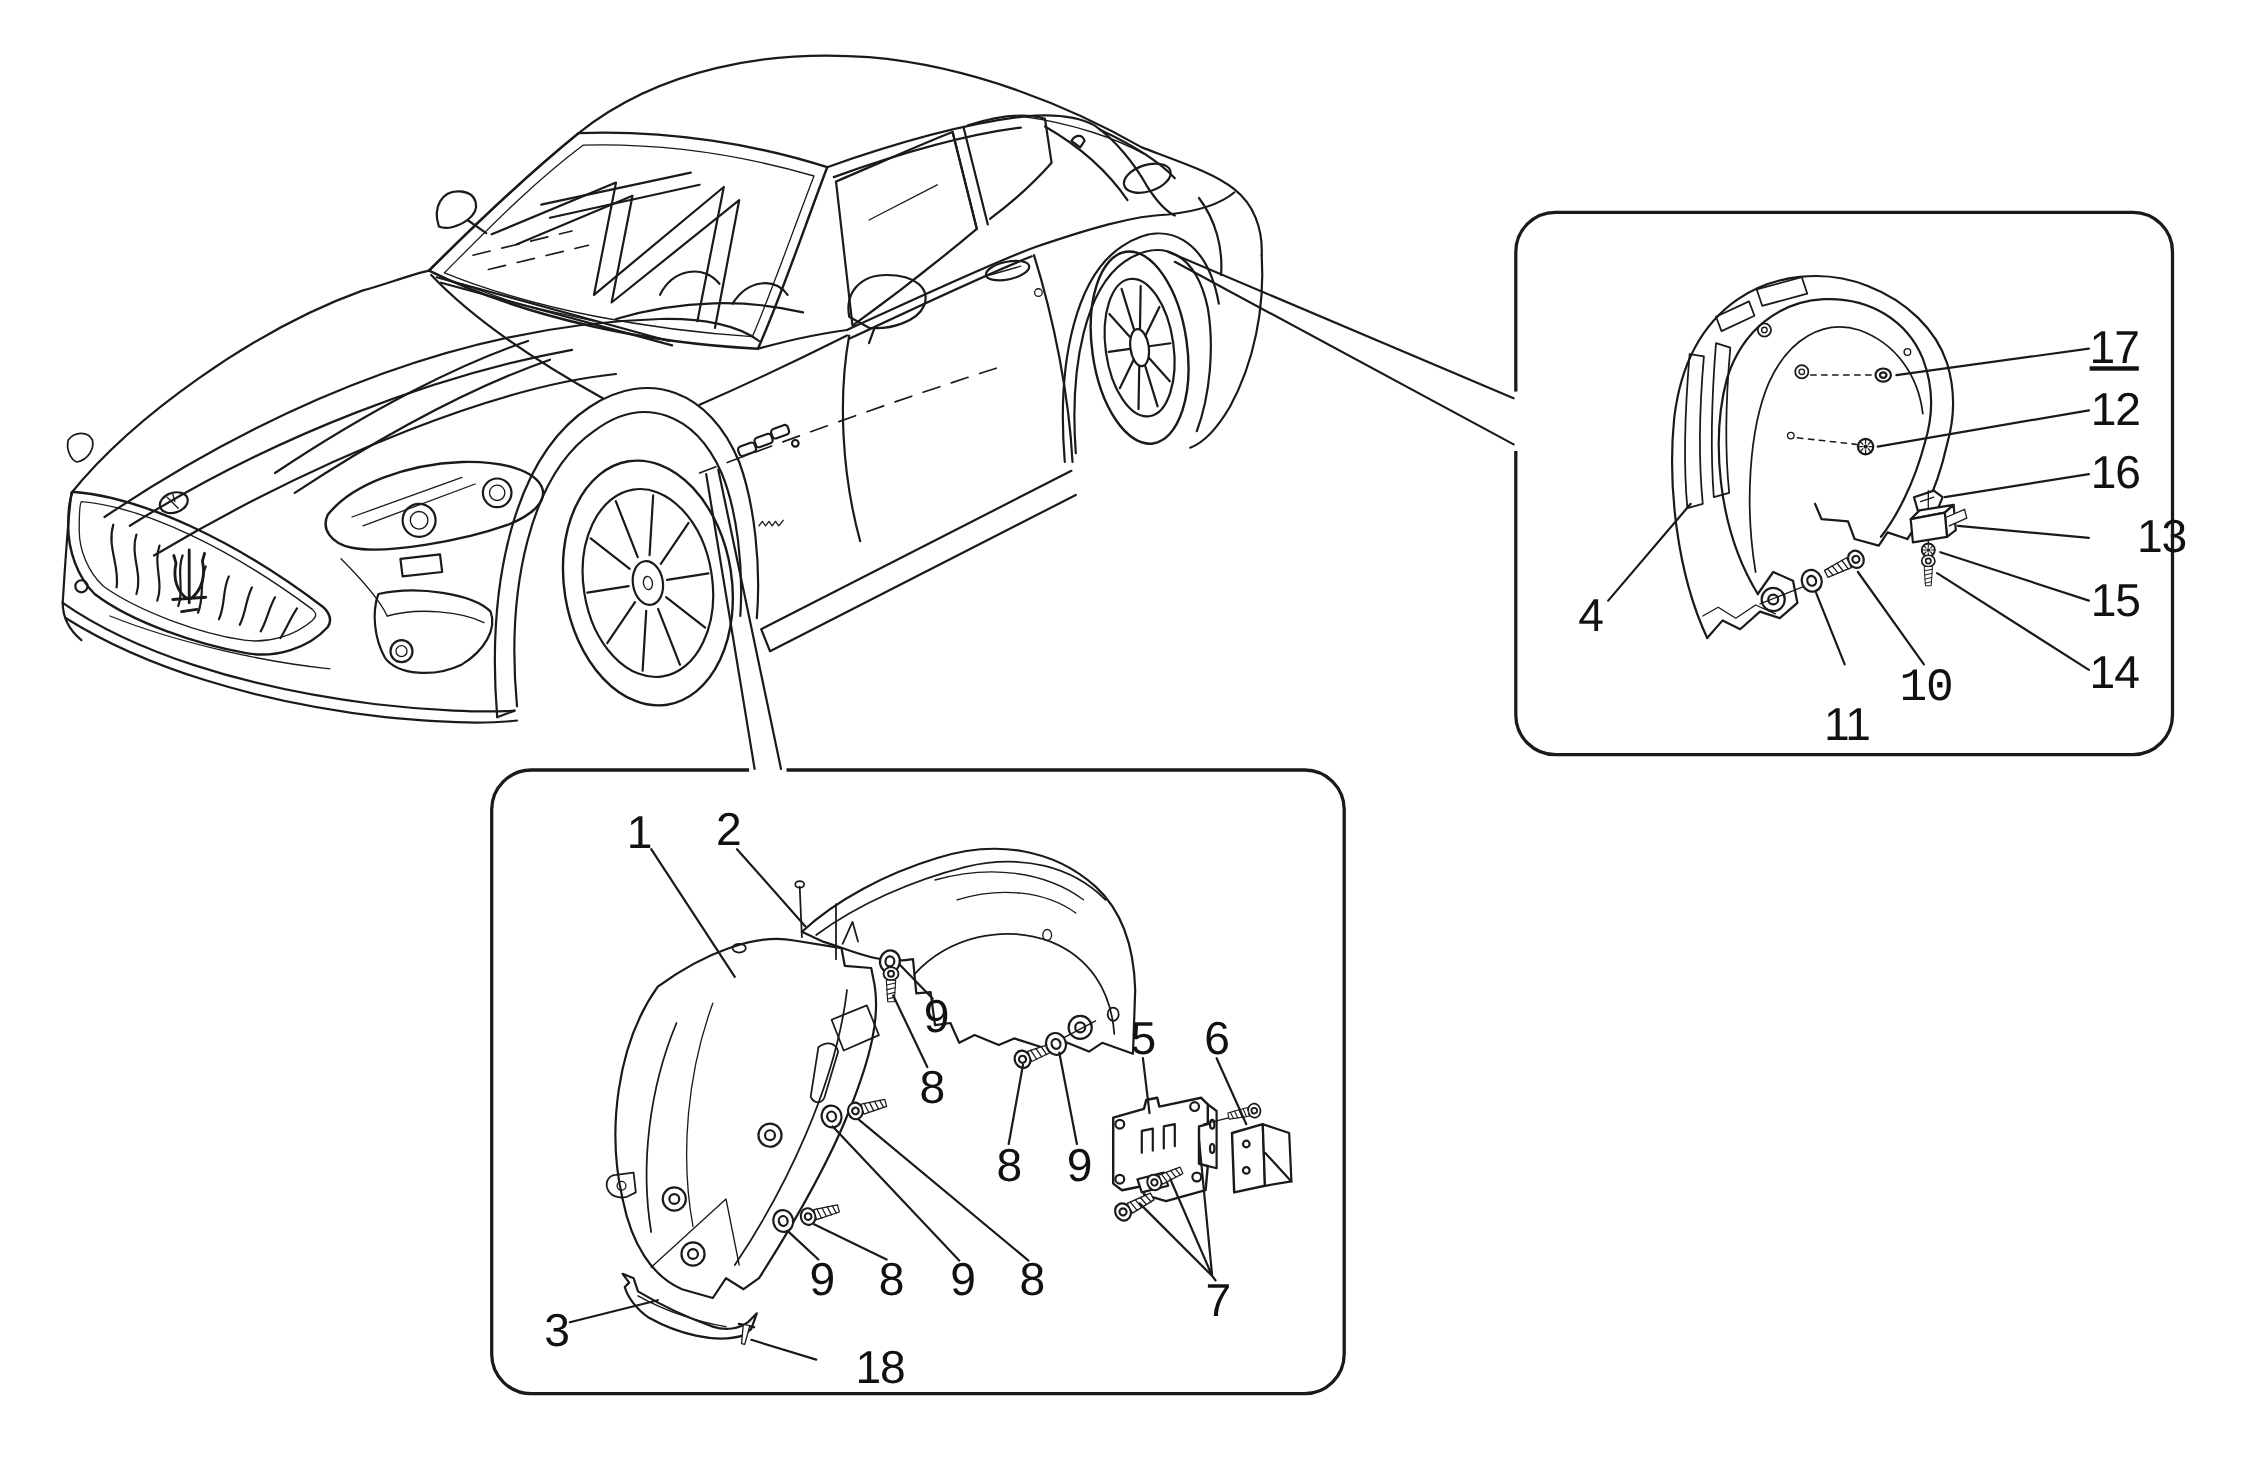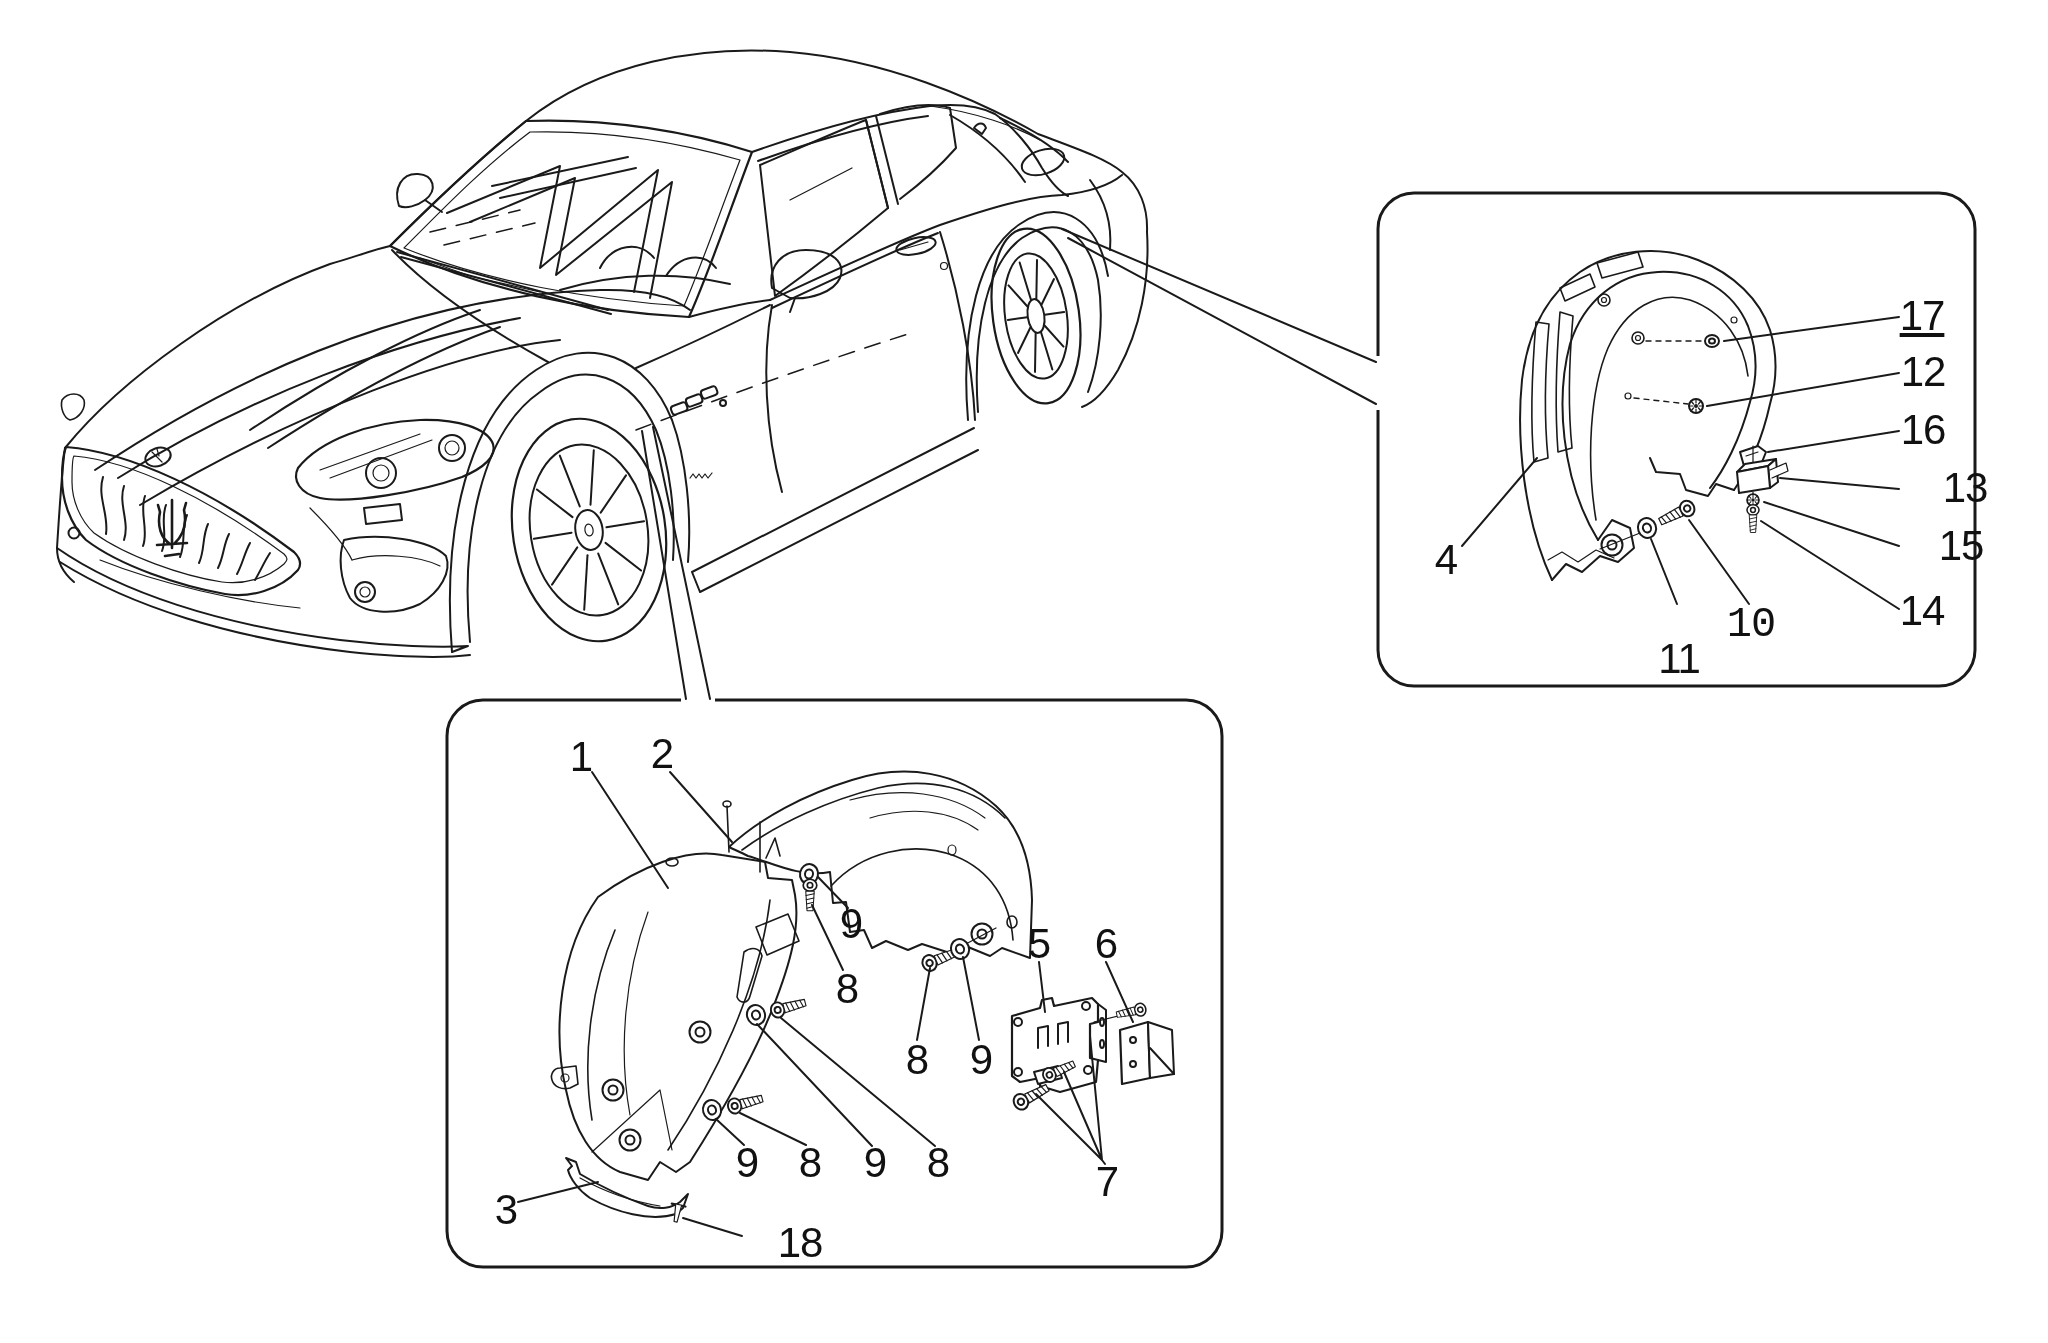--- a/index.html
+++ b/index.html
@@ -437,18 +437,18 @@
       <span class="callout" style="left: 875px; top: 1163px;">9</span>
       <span class="callout" style="left: 938px; top: 1163px;">8</span>
       <span class="callout" style="left: 506px; top: 1210px;">3</span>
       <span class="callout" style="left: 760px; top: 1243px; margin-left: 40px;">18</span>
       <span class="callout" style="left: 1107px; top: 1182px;">7</span>
       <span class="callout" style="left: 1446px; top: 560px;">4</span>
       <span class="callout" style="left: 1922px; top: 316px; text-decoration: underline;">17</span>
       <span class="callout" style="left: 1923px; top: 372px;">12</span>
       <span class="callout" style="left: 1923px; top: 430px;">16</span>
       <span class="callout" style="left: 1923px; top: 488px; margin-left: 42px;">13</span>
-      <span class="callout" style="left: 1923px; top: 546px; margin-left: 38px;">15</span>
+      <span class="callout" style="left: 1923px; top: 546px;">15</span>
       <span class="callout" style="left: 1922px; top: 611px;">14</span>
       <span class="callout" style="left: 1679px; top: 625px; margin-top: 34px;">11</span>
       <span class="callout" style="left: 1751px; top: 625px; font-family: Liberation Mono, monospace;">10</span>
     </div>
 </div>
 
 </body></html>

